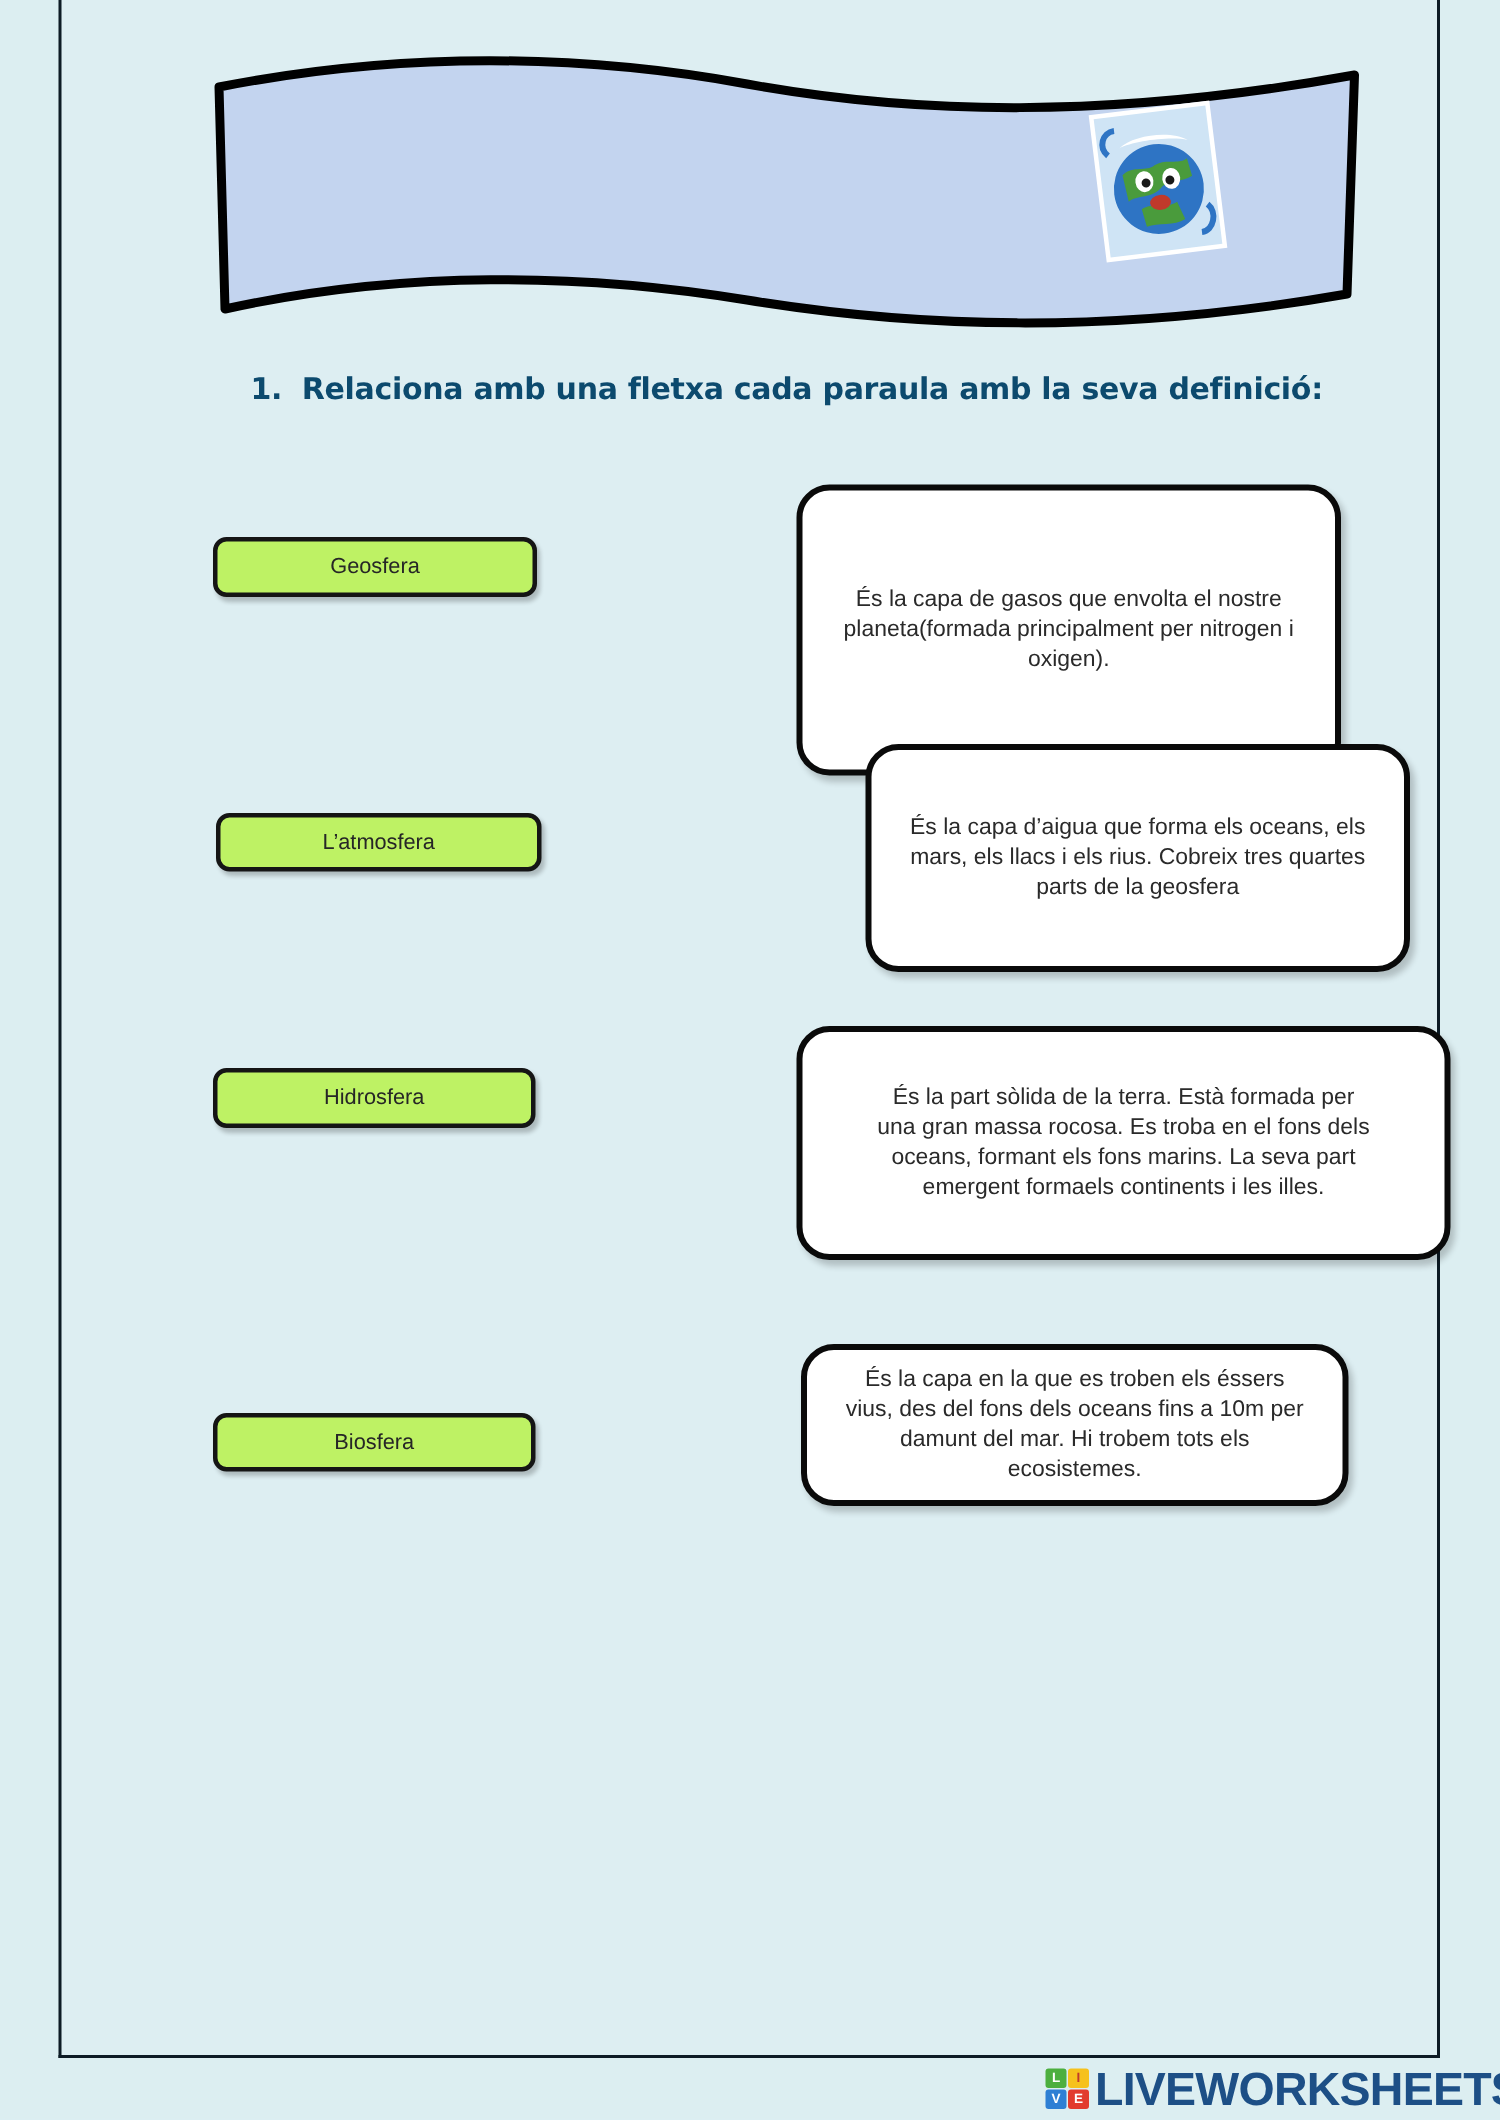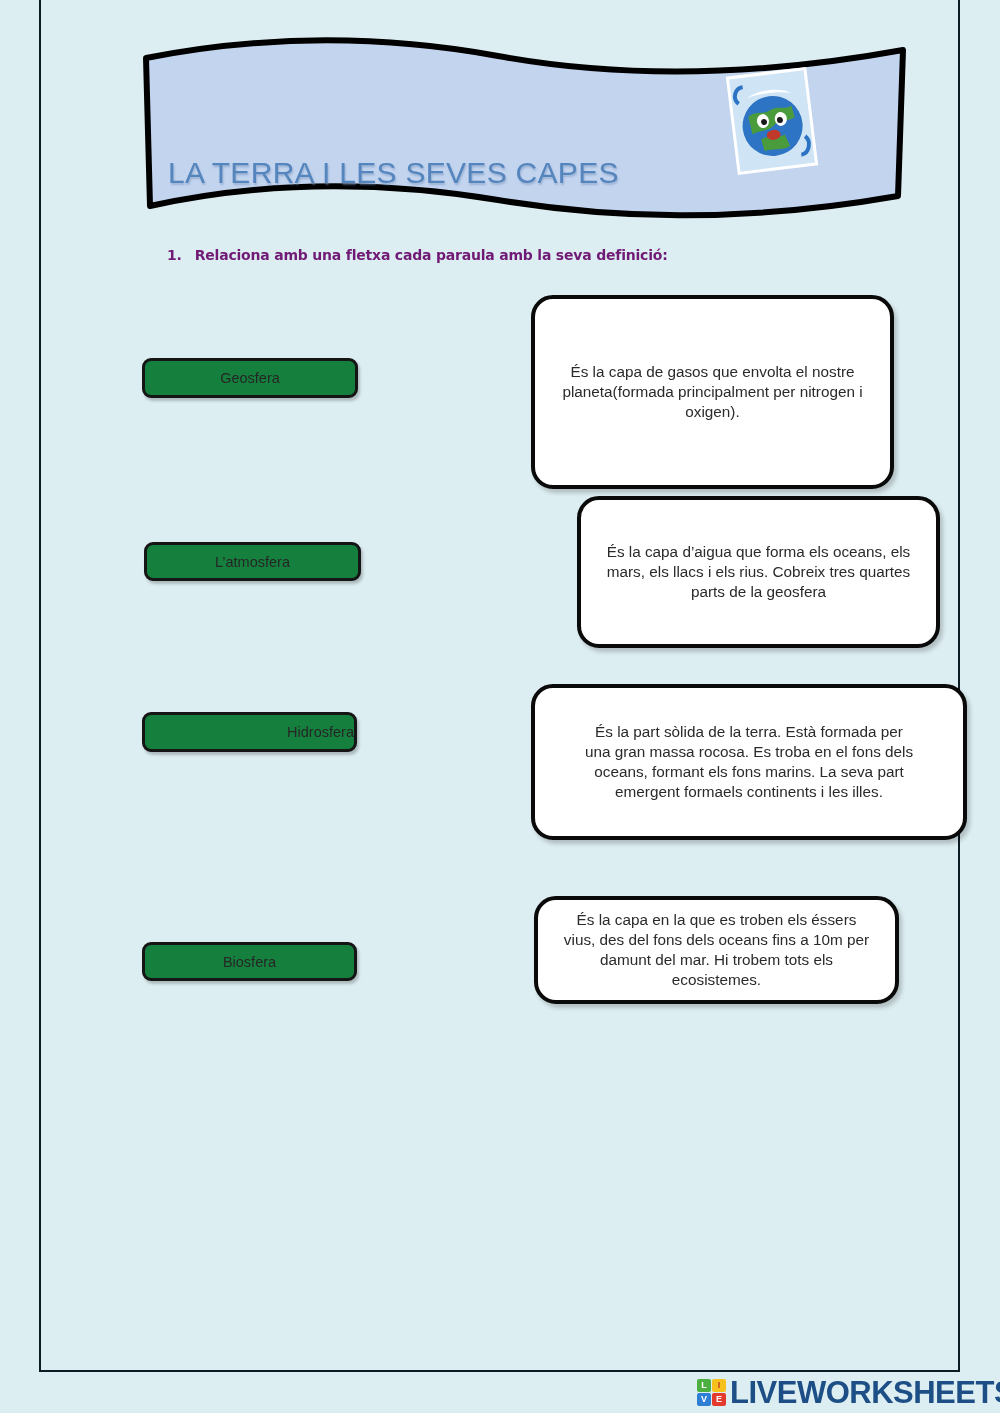--- a/index.html
+++ b/index.html
@@ -63,35 +63,35 @@
     width: 86px;
     height: 102px;
     transform: rotate(-7deg);
   }
 
   
   #instruction {
     position: absolute;
     left: 167px;
     top: 247px;
-    font-size: 14px;
-    color: #701a75;
+    font-size: 20px;
+    color: #0c4a6e;
     font-weight: bold;
     font-family: "DejaVu Sans", sans-serif;
     letter-spacing: -0.2px;
     white-space: nowrap;
   }
   #instruction .num {
     margin-right: 13px;
   }
 
   
   .word-box {
     position: absolute;
-    background: #15803d;
+    background: #bef264;
     border: 3px solid #151515;
     border-radius: 9px;
     box-sizing: border-box;
     display: flex;
     align-items: center;
     justify-content: center;
     font-size: 14.5px;
     color: #262626;
     font-family: "Liberation Sans", sans-serif;
     box-shadow: 2px 3px 3px rgba(0,0,0,0.22);
@@ -182,44 +182,43 @@
     <path d="M20,26 C30,18 56,18 66,26 C56,22 30,22 20,26 Z" fill="#ffffff"></path>
     <ellipse cx="34" cy="50" rx="6" ry="7" fill="#ffffff"></ellipse>
     <ellipse cx="52" cy="50" rx="6" ry="7" fill="#ffffff"></ellipse>
     <circle cx="35" cy="51" r="3" fill="#1a1a1a"></circle>
     <circle cx="51" cy="51" r="3" fill="#1a1a1a"></circle>
     <ellipse cx="43" cy="65" rx="7" ry="5" fill="#c0392b"></ellipse>
     <path d="M12,30 C6,24 10,14 18,14" stroke="#2e74c4" stroke-width="4" fill="none"></path>
     <path d="M74,70 C80,76 76,88 68,88" stroke="#2e74c4" stroke-width="4" fill="none"></path>
   </svg>
 
-  <div id="banner-title">LA TERRA I LES SEVES CAPES</div>
 </div>
 
 <div id="instruction">
   <span class="num">1.</span><span>Relaciona amb una fletxa cada  paraula amb la seva definició:</span>
 </div>
 
 <div class="word-box" style="left:142px; top:358px; width:216px; height:40px;">
   <span>Geosfera</span>
 </div>
 
 <div class="word-box" style="left:144px; top:542px; width:217px; height:39px;">
   <span>L’atmosfera</span>
 </div>
 
-<div class="word-box" style="left:142px; top:712px; width:215px; height:40px;justify-content:flex-end;">
+<div class="word-box" style="left:142px; top:712px; width:215px; height:40px;">
   <span>Hidrosfera</span>
 </div>
 
 <div class="word-box" style="left:142px; top:942px; width:215px; height:39px;">
   <span>Biosfera</span>
 </div>
 
-<div class="def-box" style="left:531px; top:295px; width:363px; height:194px;">
+<div class="def-box" style="left:531px; top:323px; width:363px; height:194px;">
   <div class="def-text" style="width:322px;">És la  capa  de gasos  que envolta el nostre planeta(formada principalment per nitrogen i oxigen).</div>
 </div>
 
 <div class="def-box" style="left:531px; top:496px; width:363px; height:152px;margin-left:46px;">
   <div class="def-text" style="width:316px;">És la capa d’aigua que forma els oceans, els mars, els llacs i els rius. Cobreix tres quartes parts de la geosfera</div>
 </div>
 
 <div class="def-box" style="left:531px; top:684px; width:436px; height:156px;">
   <div class="def-text" style="width:330px;">És la part sòlida de  la terra. Està formada per una gran massa rocosa. Es troba en el fons dels oceans, formant els fons marins. La seva part emergent formaels continents i les illes.</div>
 </div>

